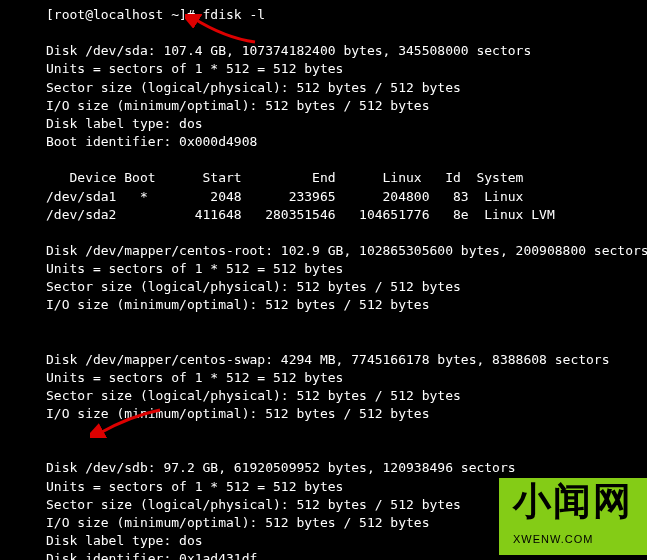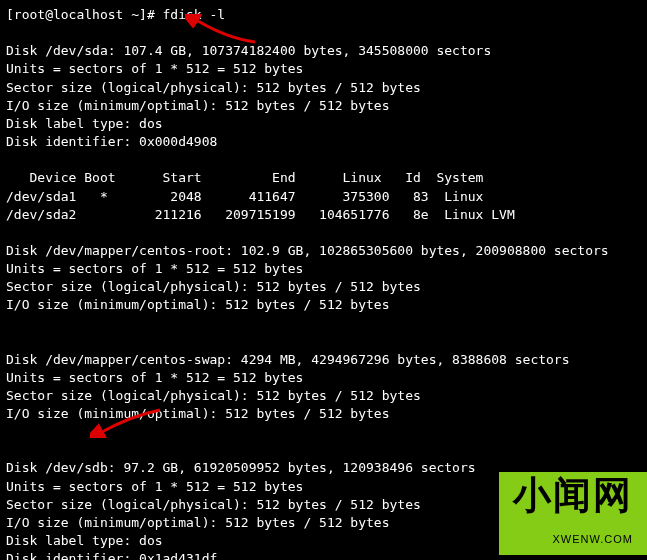--- a/index.html
+++ b/index.html
@@ -7,21 +7,21 @@
       background: #000;
       color: #fff;
       font-family: monospace;
       font-size: 13px;
       line-height: 1.4;
       padding: 6px;
       width: 647px;
       height: 560px;
       position: relative;
     }
-    .line { white-space: pre; }
+    .line { white-space: pre; margin-left: 40px; }
     .blank { height: 18px; }
     .arrow {
       position: absolute;
       pointer-events: none;
     }
     .arrow svg { display: block; }
     .watermark {
       position: absolute;
       right: 0;
       bottom: 5px;
@@ -31,47 +31,47 @@
       font-weight: 900;
       font-size: 38px;
       padding: 4px 14px 10px 14px;
       letter-spacing: 2px;
       line-height: 1;
     }
     .watermark .sub {
       font-size: 11px;
       font-weight: 400;
       letter-spacing: 1px;
-      text-align: right;
-      margin-top: 20px;
+      text-align: left;
+      margin-top: 14px;
     }
   </style>
 </head>
 <body>
 
 <div class="line">[root@localhost ~]# fdisk -l</div>
 <div class="blank"></div>
 <div class="line">Disk /dev/sda: 107.4 GB, 107374182400 bytes, 345508000 sectors</div>
 <div class="line">Units = sectors of 1 * 512 = 512 bytes</div>
 <div class="line">Sector size (logical/physical): 512 bytes / 512 bytes</div>
 <div class="line">I/O size (minimum/optimal): 512 bytes / 512 bytes</div>
 <div class="line">Disk label type: dos</div>
-<div class="line">Disk identifier: 0x000d4908</div>
+<div class="line">Boot identifier: 0x000d4908</div>
 <div class="blank"></div>
 <div class="line">   Device Boot      Start         End      Linux   Id  System</div>
-<div class="line">/dev/sda1   *        2048      411647      375300   83  Linux</div>
-<div class="line">/dev/sda2          211216   209715199   104651776   8e  Linux LVM</div>
+<div class="line">/dev/sda1   *        2048      233965      204800   83  Linux</div>
+<div class="line">/dev/sda2          411648   280351546   104651776   8e  Linux LVM</div>
 <div class="blank"></div>
 <div class="line">Disk /dev/mapper/centos-root: 102.9 GB, 102865305600 bytes, 200908800 sectors</div>
 <div class="line">Units = sectors of 1 * 512 = 512 bytes</div>
 <div class="line">Sector size (logical/physical): 512 bytes / 512 bytes</div>
 <div class="line">I/O size (minimum/optimal): 512 bytes / 512 bytes</div>
 <div class="blank"></div>
 <div class="blank"></div>
-<div class="line">Disk /dev/mapper/centos-swap: 4294 MB, 4294967296 bytes, 8388608 sectors</div>
+<div class="line">Disk /dev/mapper/centos-swap: 4294 MB, 7745166178 bytes, 8388608 sectors</div>
 <div class="line">Units = sectors of 1 * 512 = 512 bytes</div>
 <div class="line">Sector size (logical/physical): 512 bytes / 512 bytes</div>
 <div class="line">I/O size (minimum/optimal): 512 bytes / 512 bytes</div>
 <div class="blank"></div>
 <div class="blank"></div>
 <div class="line">Disk /dev/sdb: 97.2 GB, 61920509952 bytes, 120938496 sectors</div>
 <div class="line">Units = sectors of 1 * 512 = 512 bytes</div>
 <div class="line">Sector size (logical/physical): 512 bytes / 512 bytes</div>
 <div class="line">I/O size (minimum/optimal): 512 bytes / 512 bytes</div>
 <div class="line">Disk label type: dos</div>

